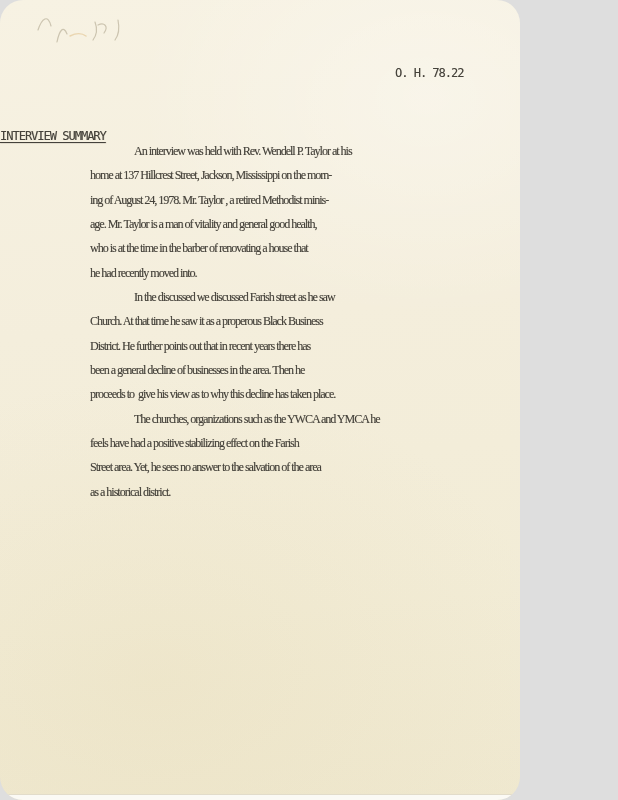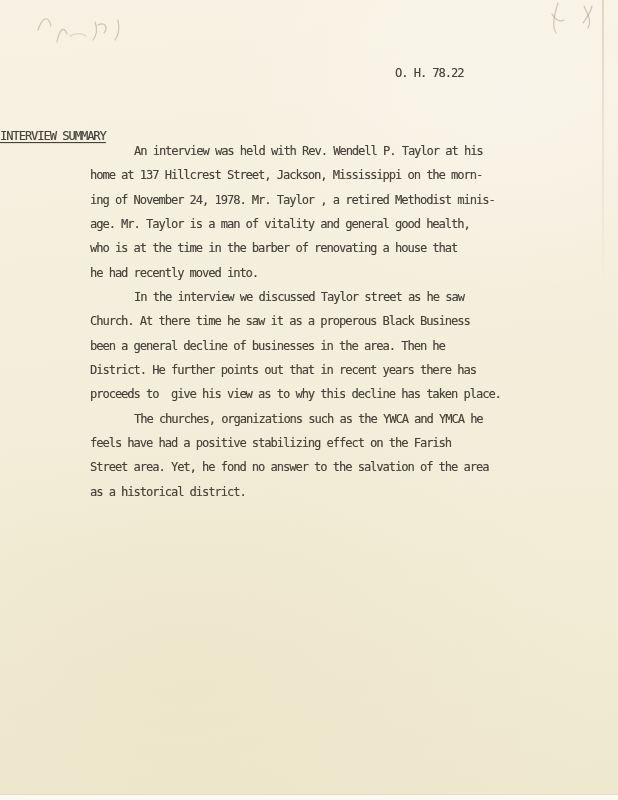--- a/index.html
+++ b/index.html
@@ -1,26 +1,27 @@
 <!DOCTYPE html>
 <html><head>
 <meta charset="utf-8">
 <style>
   html, body { margin: 0; padding: 0; background: #dedede; }
   .scan {
     position: relative;
-    width: 618px;
+    width: 520px;
     height: 800px;
     overflow: hidden;
     font-family: "DejaVu Sans Mono", "Liberation Mono", monospace;
     color: #45423b;
     background:
       radial-gradient(ellipse 420px 320px at 82% 12%, rgba(255,255,255,0.30), rgba(255,255,255,0) 70%),
       radial-gradient(ellipse 560px 420px at 30% 85%, rgba(222,206,158,0.18), rgba(222,206,158,0) 72%),
       linear-gradient(175deg, #f7f2e3 0%, #f4eedc 40%, #f2ecd6 75%, #efe8cf 100%);
+    border-radius: 23px;
   }
   .type {
     font-size: 12px;
     letter-spacing: -1px;
     text-shadow: 0.3px 0.3px 0.4px rgba(70,65,55,0.38);
   }
   .reference {
     position: absolute;
     left: 395px;
     top: 66px;
@@ -40,20 +41,21 @@
   .doc-body {
     position: absolute;
     left: 90px;
     top: 139px;
     width: 490px;
   }
   .line {
     white-space: pre;
     height: 24.35px;
     line-height: 24.35px;
+    font-family: Liberation Serif, serif;
   }
   .line.indent { padding-left: 44px; }
   .pencil-marks {
     position: absolute;
     top: 0; left: 0;
     pointer-events: none;
   }
   .crease-right {
     position: absolute;
     top: 0;
@@ -99,34 +101,34 @@
   <div class="reference type">O. H. 78.22</div>
 
   <div class="title-row">
     <span class="title-text type">INTERVIEW SUMMARY</span>
   </div>
 
   <div class="doc-body type">
       <div class="paragraph">
         <div class="line indent">An interview was held with Rev. Wendell P. Taylor at his</div>
         <div class="line">home at 137 Hillcrest Street, Jackson, Mississippi on the morn-</div>
-        <div class="line">ing of November 24, 1978. Mr. Taylor , a retired Methodist minis-</div>
+        <div class="line">ing of August 24, 1978. Mr. Taylor , a retired Methodist minis-</div>
         <div class="line">age. Mr. Taylor is a man of vitality and general good health,</div>
         <div class="line">who is at the time in the barber of renovating a house that</div>
         <div class="line">he had recently moved into.</div>
       </div>
       <div class="paragraph">
-        <div class="line indent">In the interview we discussed Taylor street as he saw</div>
-        <div class="line">Church. At there time he saw it as a properous Black Business</div>
+        <div class="line indent">In the discussed we discussed Farish street as he saw</div>
+        <div class="line">Church. At that time he saw it as a properous Black Business</div>
+        <div class="line">District. He further points out that in recent years there has</div>
         <div class="line">been a general decline of businesses in the area. Then he</div>
-        <div class="line">District. He further points out that in recent years there has</div>
         <div class="line">proceeds to  give his view as to why this decline has taken place.</div>
       </div>
       <div class="paragraph">
         <div class="line indent">The churches, organizations such as the YWCA and YMCA he</div>
         <div class="line">feels have had a positive stabilizing effect on the Farish</div>
-        <div class="line">Street area. Yet, he fond no answer to the salvation of the area</div>
+        <div class="line">Street area. Yet, he sees no answer to the salvation of the area</div>
         <div class="line">as a historical district.</div>
       </div>
     </div>
 
   <div class="scan-edge-bottom"></div>
 </div>
 
 </body></html>

